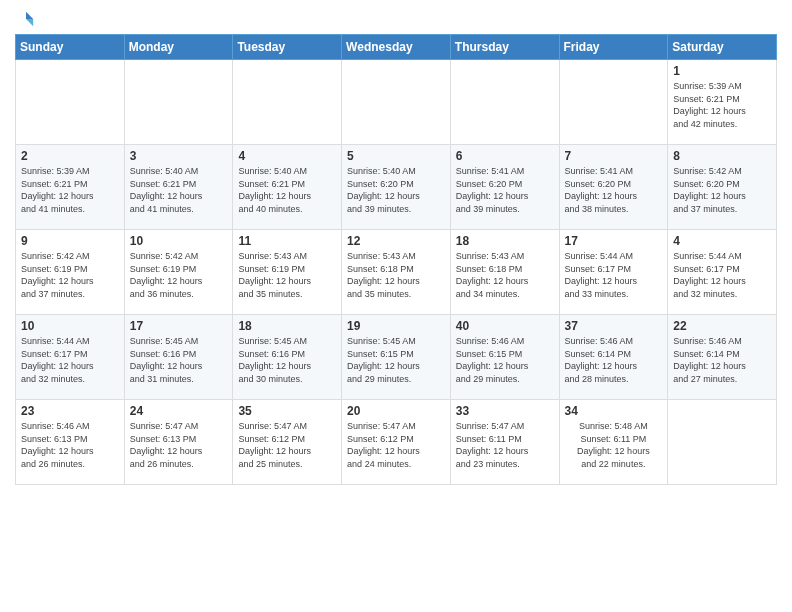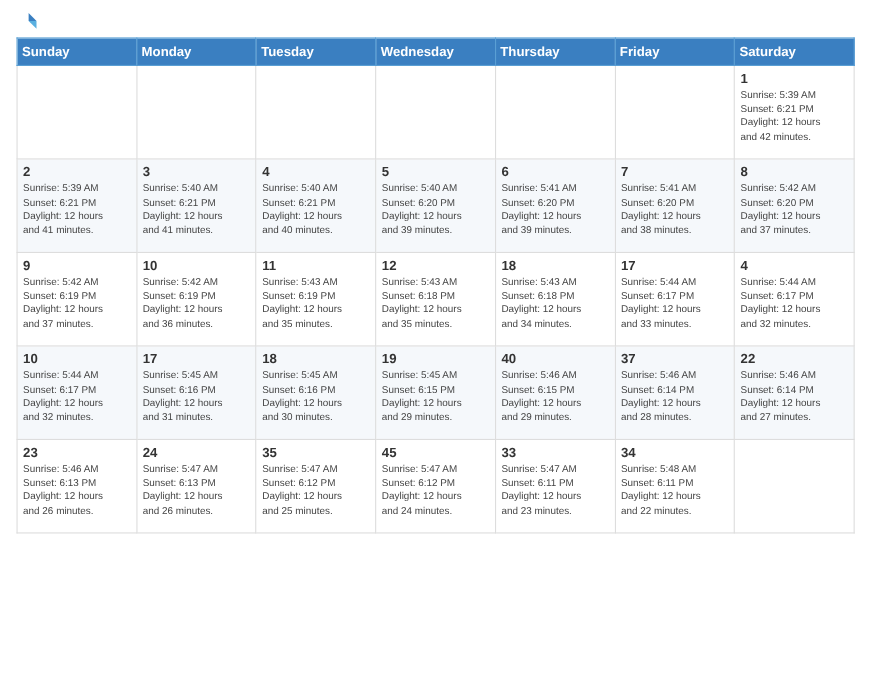--- a/index.html
+++ b/index.html
@@ -325,36 +325,36 @@
 and 26 minutes.</div>
           </td>
           <td>
             <span class="day-number">35</span>
             <div class="day-info" style="white-space: pre-line;">Sunrise: 5:47 AM
 Sunset: 6:12 PM
 Daylight: 12 hours
 and 25 minutes.</div>
           </td>
           <td>
-            <span class="day-number">45</span>
+            <span class="day-number">20</span>
             <div class="day-info" style="white-space: pre-line;">Sunrise: 5:47 AM
 Sunset: 6:12 PM
 Daylight: 12 hours
 and 24 minutes.</div>
           </td>
           <td>
             <span class="day-number">33</span>
             <div class="day-info" style="white-space: pre-line;">Sunrise: 5:47 AM
 Sunset: 6:11 PM
 Daylight: 12 hours
 and 23 minutes.</div>
           </td>
           <td>
             <span class="day-number">34</span>
-            <div class="day-info" style="white-space: pre-line;">Sunrise: 5:48 AM
+            <div class="day-info" style="white-space: pre-line; text-align: center;">Sunrise: 5:48 AM
 Sunset: 6:11 PM
 Daylight: 12 hours
 and 22 minutes.</div>
           </td>
           <td class="empty-cell"></td>
         </tr>
       </tbody>
   </table>
 </div>
 

